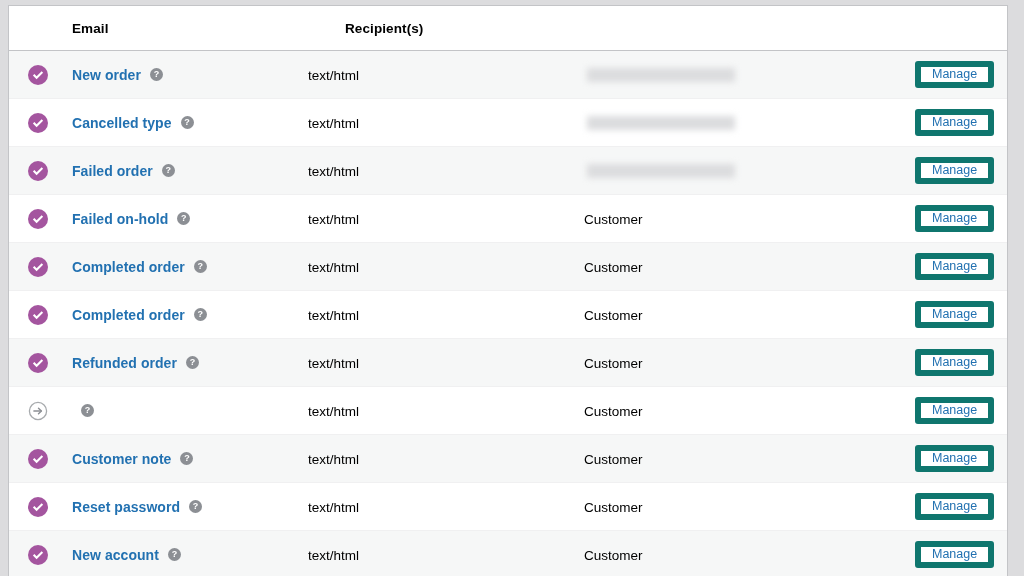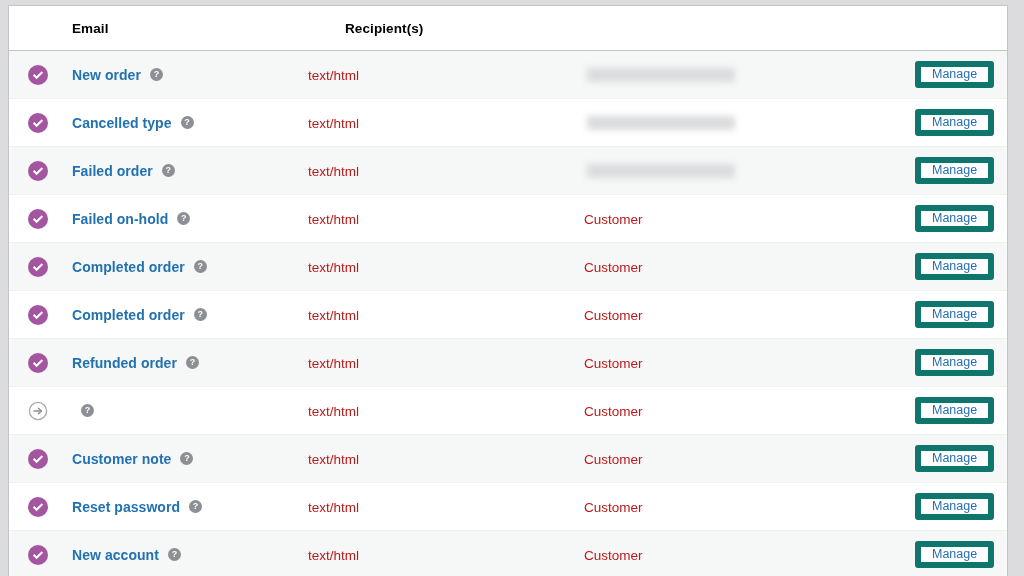--- a/index.html
+++ b/index.html
@@ -144,21 +144,21 @@
     line-height: 1;
     margin-left: 9px;
     flex: 0 0 13px;
     font-family: "Liberation Sans", sans-serif;
     cursor: help;
     user-select: none;
   }
 
   .cell-text {
     font-size: 13.5px;
-    color: #b91c1c;
+    color: #000000;
     white-space: nowrap;
   }
 
   
   .redacted {
     display: inline-block;
     width: 148px;
     height: 14px;
     background: #dbdcde;
     filter: blur(3px);

